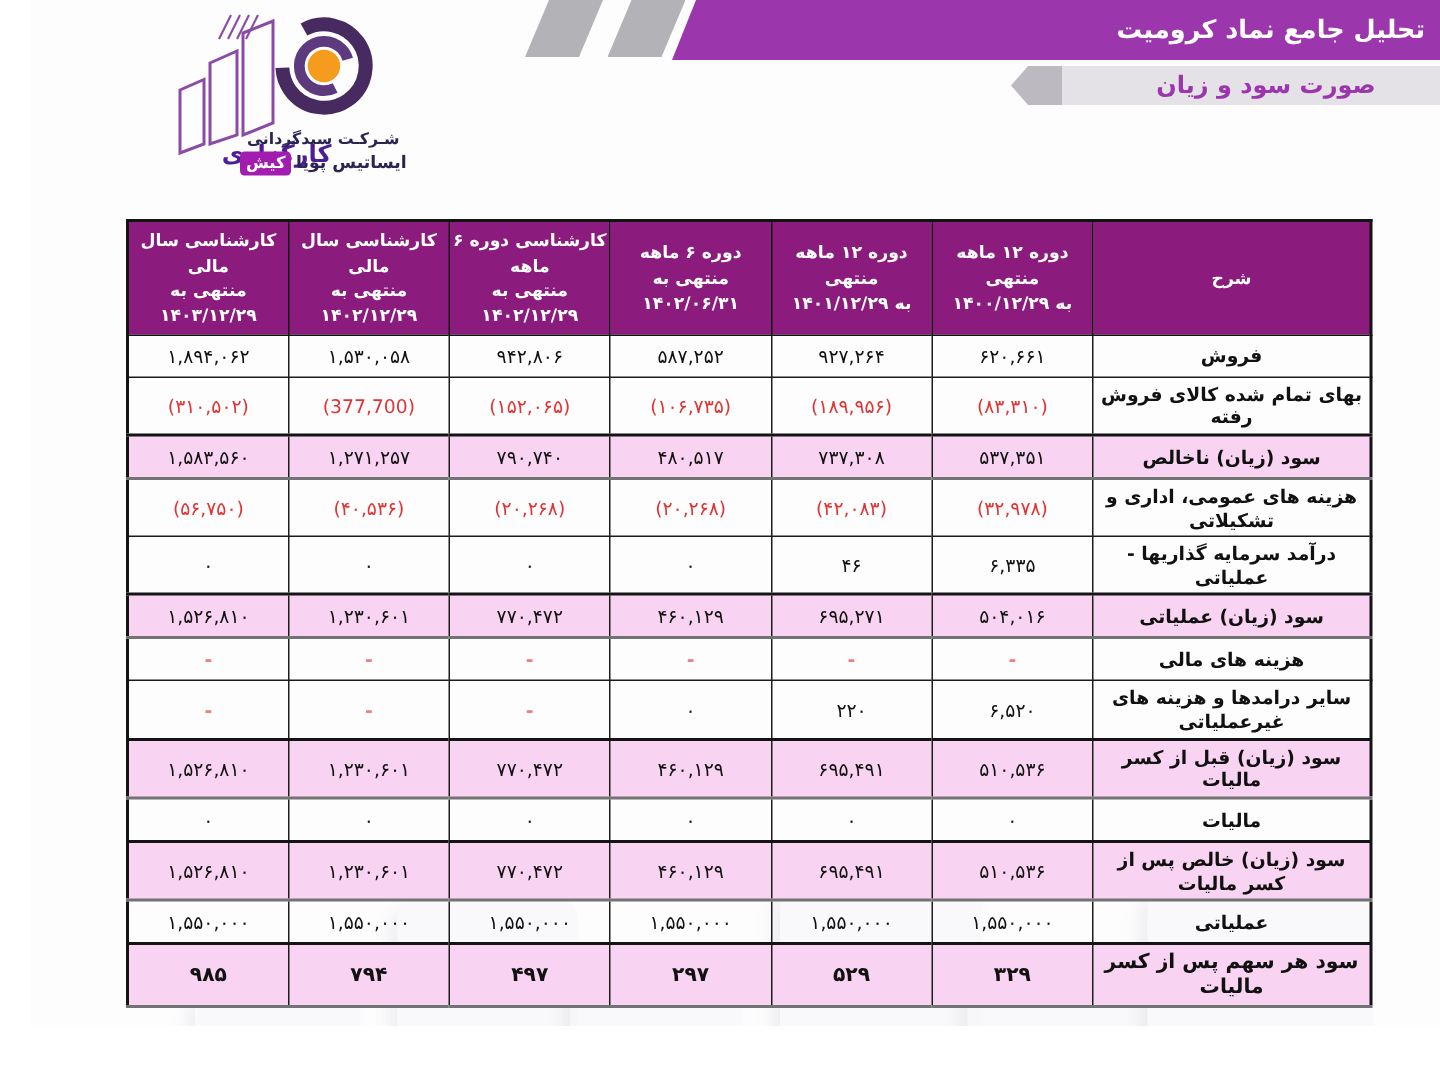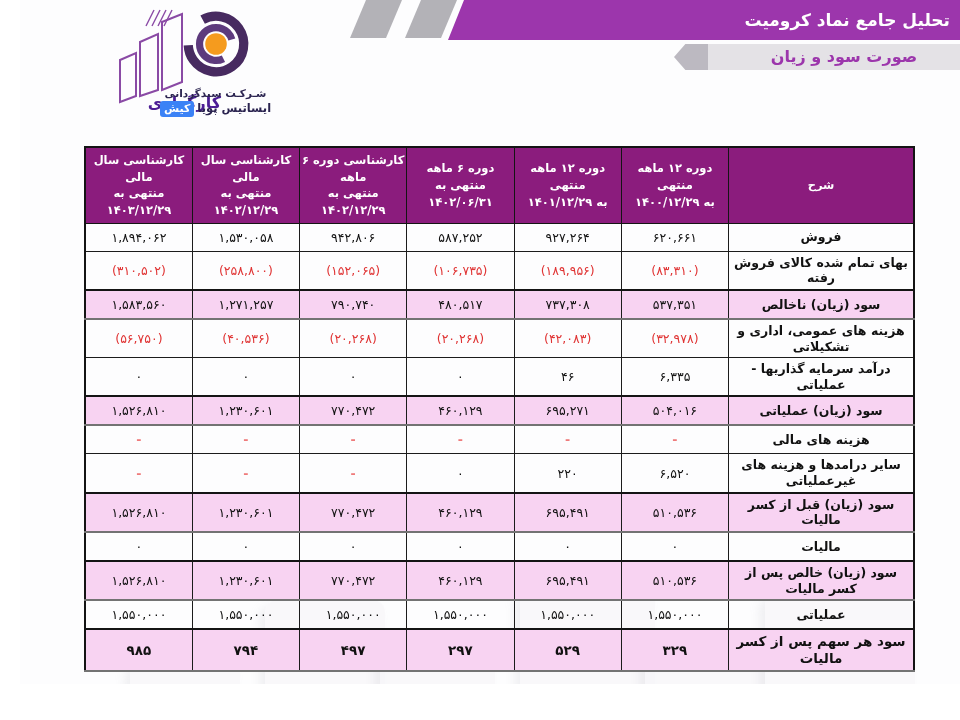--- a/index.html
+++ b/index.html
@@ -27,21 +27,21 @@
   .brokerage svg{position:absolute;right:8px;top:2px;}
   .brokerage .txt{position:absolute;right:6px;bottom:20px;direction:rtl;text-align:left;
                   color:#4c1d95;font-weight:bold;}
   .brokerage .l1{font-size:16px;line-height:1.3;}
   .brokerage .l2{font-size:18px;line-height:1.25;}
 
   .companylogo{position:absolute;left:133px;top:8px;width:125px;text-align:center;}
   .companylogo .txt{direction:rtl;color:#2b2450;font-weight:bold;margin-top:2px;}
   .companylogo .l1{font-size:10.5px;line-height:1.35;}
   .companylogo .l2{font-size:11.5px;line-height:1.4;}
-  .badge{display:inline-block;background:#3b82f6;color:#fff;border-radius:3px;
+  .badge{display:inline-block;background:#a21caf;color:#fff;border-radius:3px;
          padding:0 4px;margin-right:3px;font-size:11px;}
 
   
   table.fin{position:absolute;top:146px;left:64px;width:831px;border-collapse:collapse;
             table-layout:fixed;direction:rtl;border:2px solid #141414;}
   col.c-desc{width:185px;}
   col.c-num{width:107px;}
   .fin th{background:#8B1C7D;color:#fff;font-weight:bold;font-size:11.5px;
           border:1px solid #141414;padding:4px 1px;white-space:pre-line;line-height:1.45;
           height:38px;vertical-align:middle;}
@@ -149,21 +149,21 @@
           <td class="num">۹۴۲,۸۰۶</td>
           <td class="num">۱,۵۳۰,۰۵۸</td>
           <td class="num">۱,۸۹۴,۰۶۲</td>
         </tr>
         <tr>
           <td class="lbl">بهای تمام شده کالای فروش رفته</td>
           <td class="num neg">(۸۳,۳۱۰)</td>
           <td class="num neg">(۱۸۹,۹۵۶)</td>
           <td class="num neg">(۱۰۶,۷۳۵)</td>
           <td class="num neg">(۱۵۲,۰۶۵)</td>
-          <td class="num neg">(۲۵۸,۸۰۰)</td>
+          <td class="num neg">(377,700)</td>
           <td class="num neg">(۳۱۰,۵۰۲)</td>
         </tr>
         <tr class="hl">
           <td class="lbl">سود (زیان) ناخالص</td>
           <td class="num">۵۳۷,۳۵۱</td>
           <td class="num">۷۳۷,۳۰۸</td>
           <td class="num">۴۸۰,۵۱۷</td>
           <td class="num">۷۹۰,۷۴۰</td>
           <td class="num">۱,۲۷۱,۲۵۷</td>
           <td class="num">۱,۵۸۳,۵۶۰</td>

